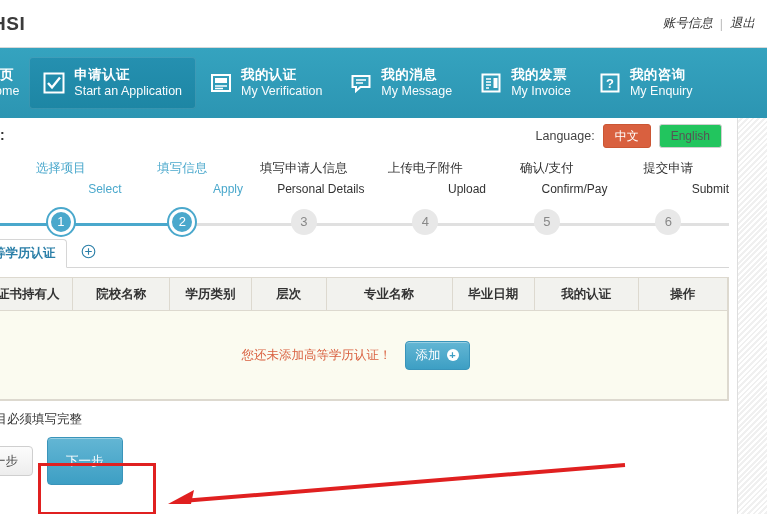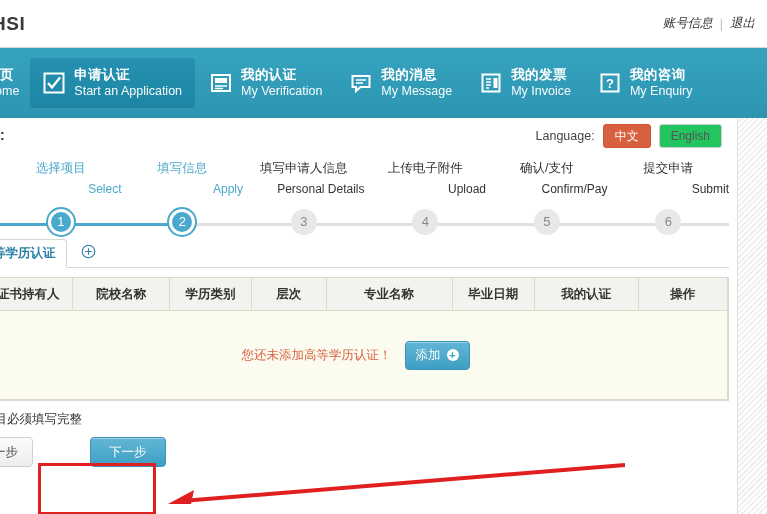--- a/index.html
+++ b/index.html
@@ -399,22 +399,21 @@
   .btn-prev {
     background: linear-gradient(180deg,#fcfcfc 0%,#ededed 100%);
     border: 1px solid #cfcfcf;
     color: #444;
   }
   .btn-next {
     background: linear-gradient(180deg,#63b6d4 0%, #3d9fc4 100%);
     border: 1px solid #3994ba;
     color: #fff;
     box-shadow: inset 0 1px 0 rgba(255,255,255,0.35);
-    padding: 6px 18px;
-    margin-left: 43px;
+    padding: 15px 18px;
   }
 
   
   .anno-box {
     position: absolute;
     left: 38px;
     top: 463px;
     width: 118px;
     height: 52px;
     border: 3px solid #e02020;

